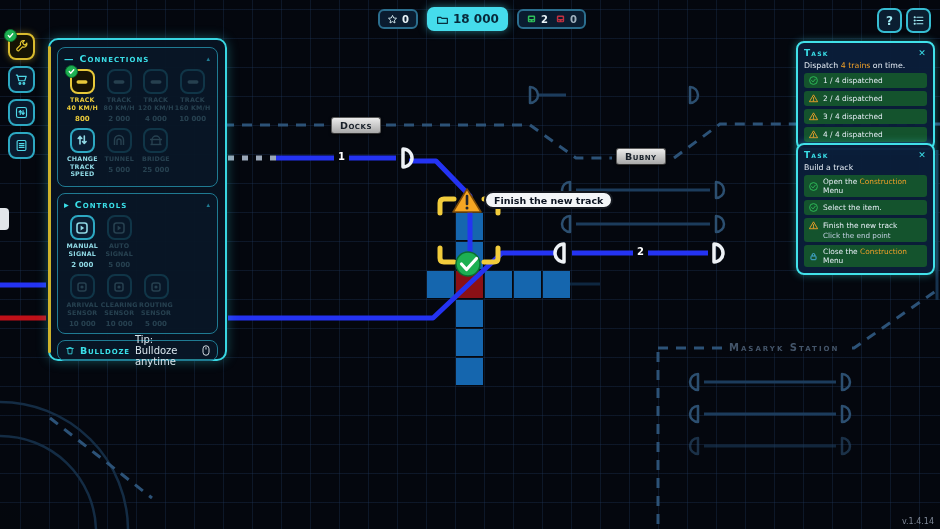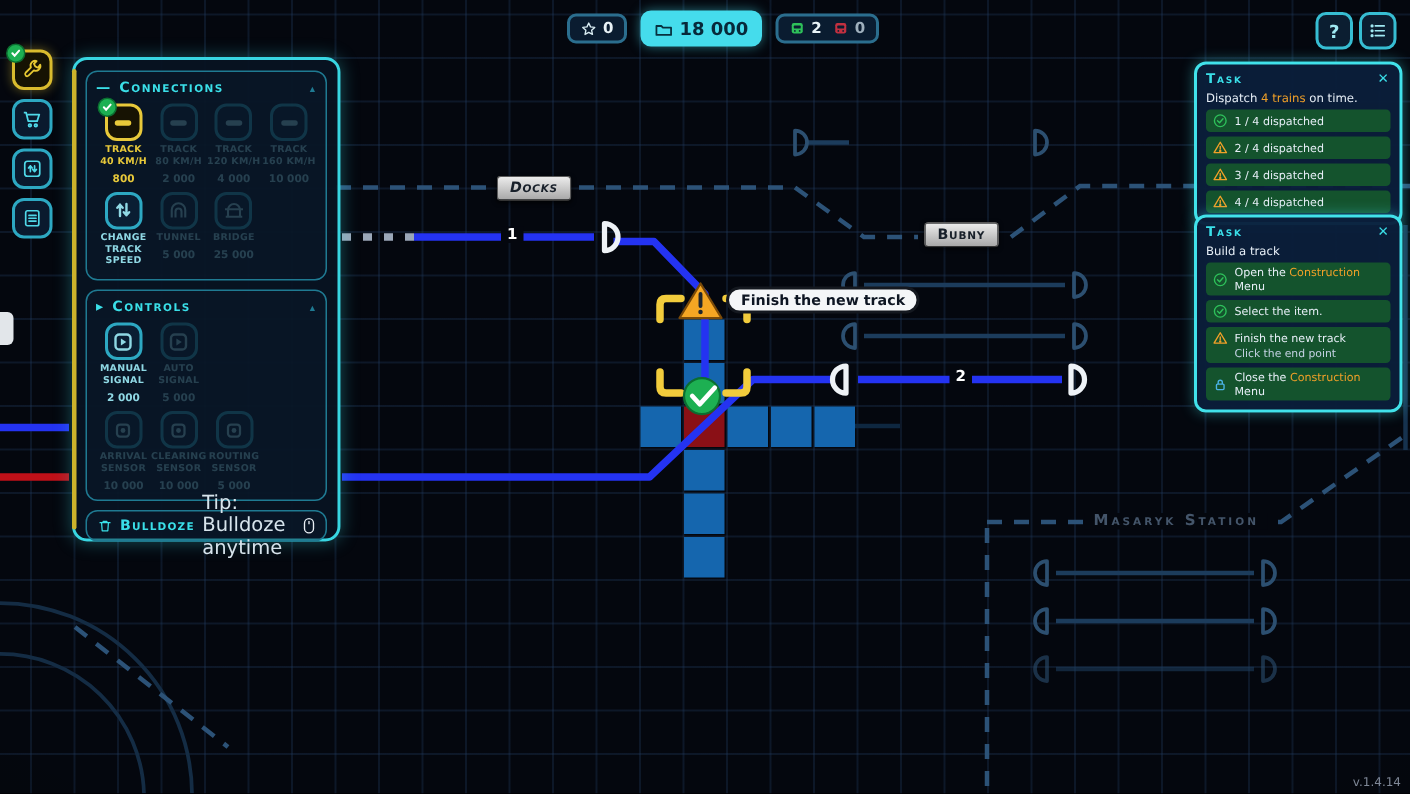--- a/index.html
+++ b/index.html
@@ -48,21 +48,21 @@
   .citem .icn{width:25px;height:25px;border:2px solid #2da8c2;border-radius:8px;display:flex;align-items:center;justify-content:center;
     box-sizing:border-box;background:#0a1e33;position:relative;color:inherit;}
   .citem .lbl{font-size:6.3px;font-weight:bold;text-align:center;line-height:1.25;letter-spacing:.2px;text-transform:uppercase;}
   .citem .price{font-size:7px;font-weight:bold;margin-top:1px;}
   .citem.sel{color:#e8c93a;}
   .citem.sel .icn{border-color:#e8c93a;background:#171303;}
   .citem.locked{opacity:.22;}
   .bulldoze{border:1.5px solid #1f7a92;border-radius:8px;height:21px;display:flex;align-items:center;gap:5px;padding:0 7px;
     background:rgba(10,26,44,.45);margin-top:auto;box-sizing:border-box;}
   .bz-label{color:#3adfe8;font-weight:bold;font-size:9.5px;letter-spacing:.8px;font-variant:small-caps;}
-  .bz-tip{margin-left:auto;color:#d7e4ec;font-size:13px;}
+  .bz-tip{margin-left:auto;color:#d7e4ec;font-size:10px;}
 
   
   .task{position:absolute;left:796px;width:139px;background:rgba(10,30,58,.96);border:2px solid #41e2ea;border-radius:8px;
     box-sizing:border-box;padding:5px 6px 6px;z-index:5;box-shadow:0 0 9px rgba(65,226,234,.4);}
   .task .hdr{display:flex;align-items:center;color:#3adfe8;font-weight:bold;font-size:9px;letter-spacing:1.2px;font-variant:small-caps;}
   .task .x{margin-left:auto;color:#3adfe8;font-size:9px;font-weight:bold;}
   .task .sub{color:#e6eef6;font-size:7.8px;margin:3px 0 1px;}
   .trow{display:flex;align-items:center;gap:4px;background:#14532d;border-radius:3px;padding:2px 4px;margin-top:3px;
     color:#e6eef6;font-size:7.4px;}
   .trow.two{display:block;}
@@ -174,21 +174,21 @@
       <path d="M461.5,264 l5,5.5 l10,-11" stroke="#ffffff" stroke-width="3.2" fill="none" stroke-linecap="round" stroke-linejoin="round"></path>
     </g>
 
     <g>
       <path d="M467,189 L481,212 H453 Z" fill="#f5a623" stroke="#7a4a08" stroke-width="1.5" stroke-linejoin="round"></path>
       <path d="M467,196 V204" stroke="#20262e" stroke-width="2.6" stroke-linecap="round"></path>
       <circle cx="467" cy="208" r="1.5" fill="#20262e"></circle>
     </g>
   </svg>
 
-  <div class="station" style="left:331px;top:117px;font-style:italic;">Docks</div>
+  <div class="station" style="left:331px;top:117px;">Docks</div>
   <div class="station" style="left:616px;top:148px;">Bubny</div>
   <div class="masaryk" style="left:723px;top:342px;">Masaryk Station</div>
   <div class="tracklabel" style="left:334px;top:151px;">1</div>
   <div class="tracklabel" style="left:633px;top:246px;">2</div>
   <div class="tooltip">Finish the new track</div>
   <div class="edgetag"></div>
 
   <div class="topbar">
     <div class="pill">
       <span class="ticon">

